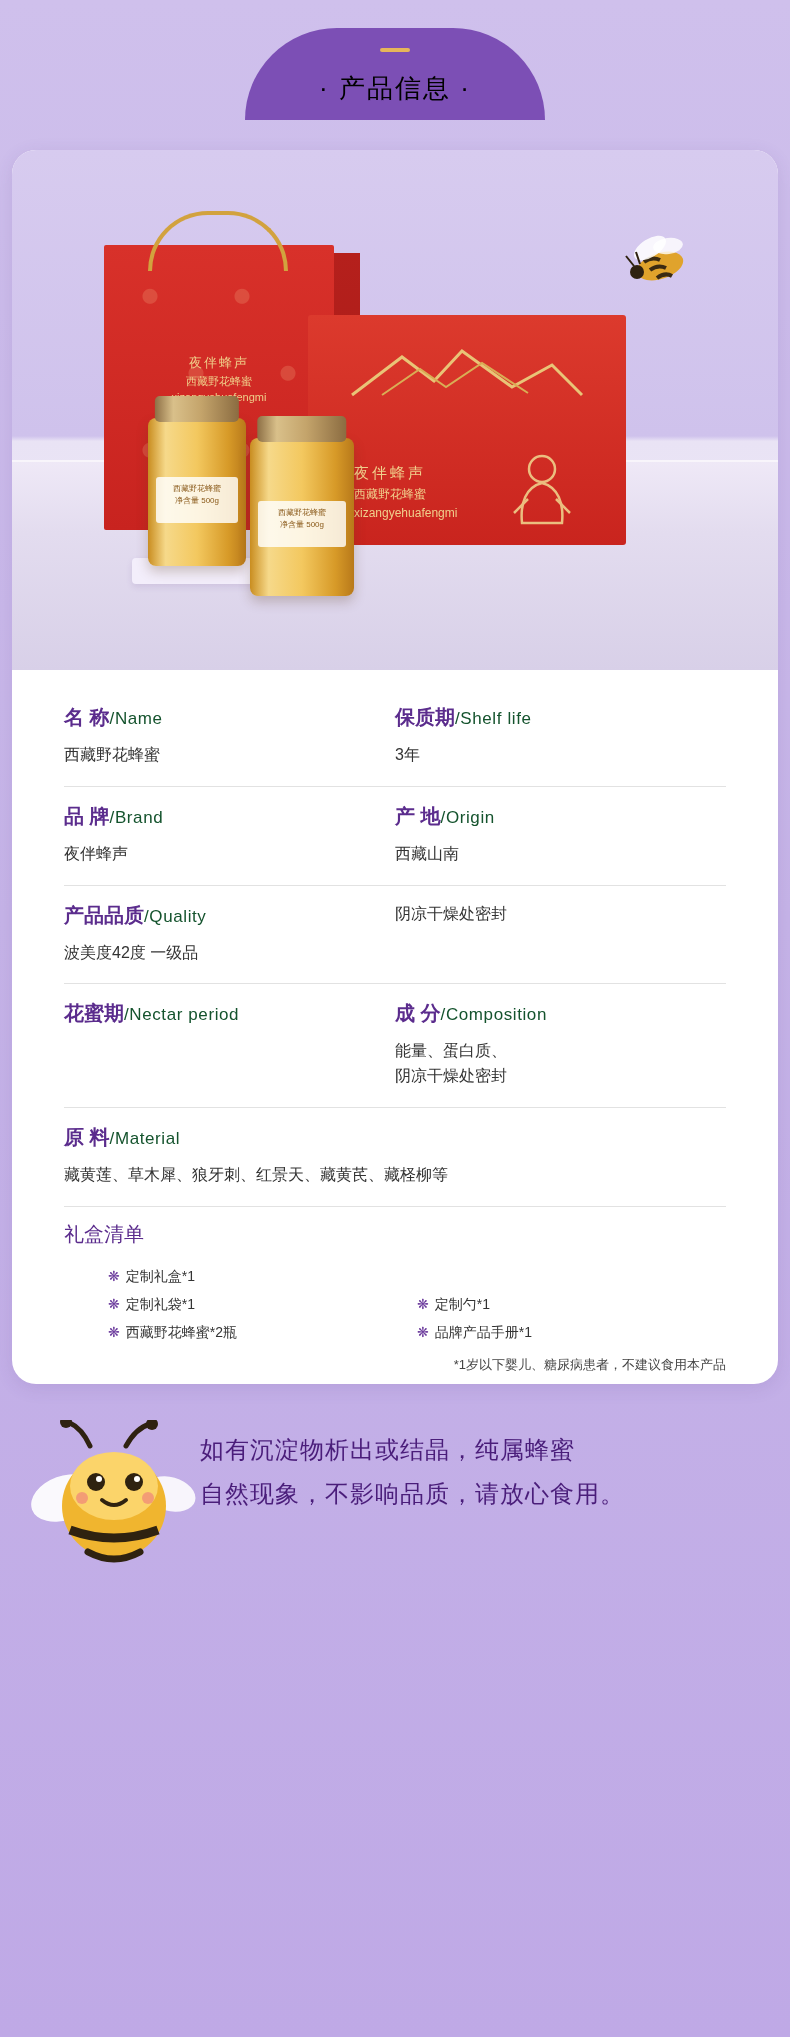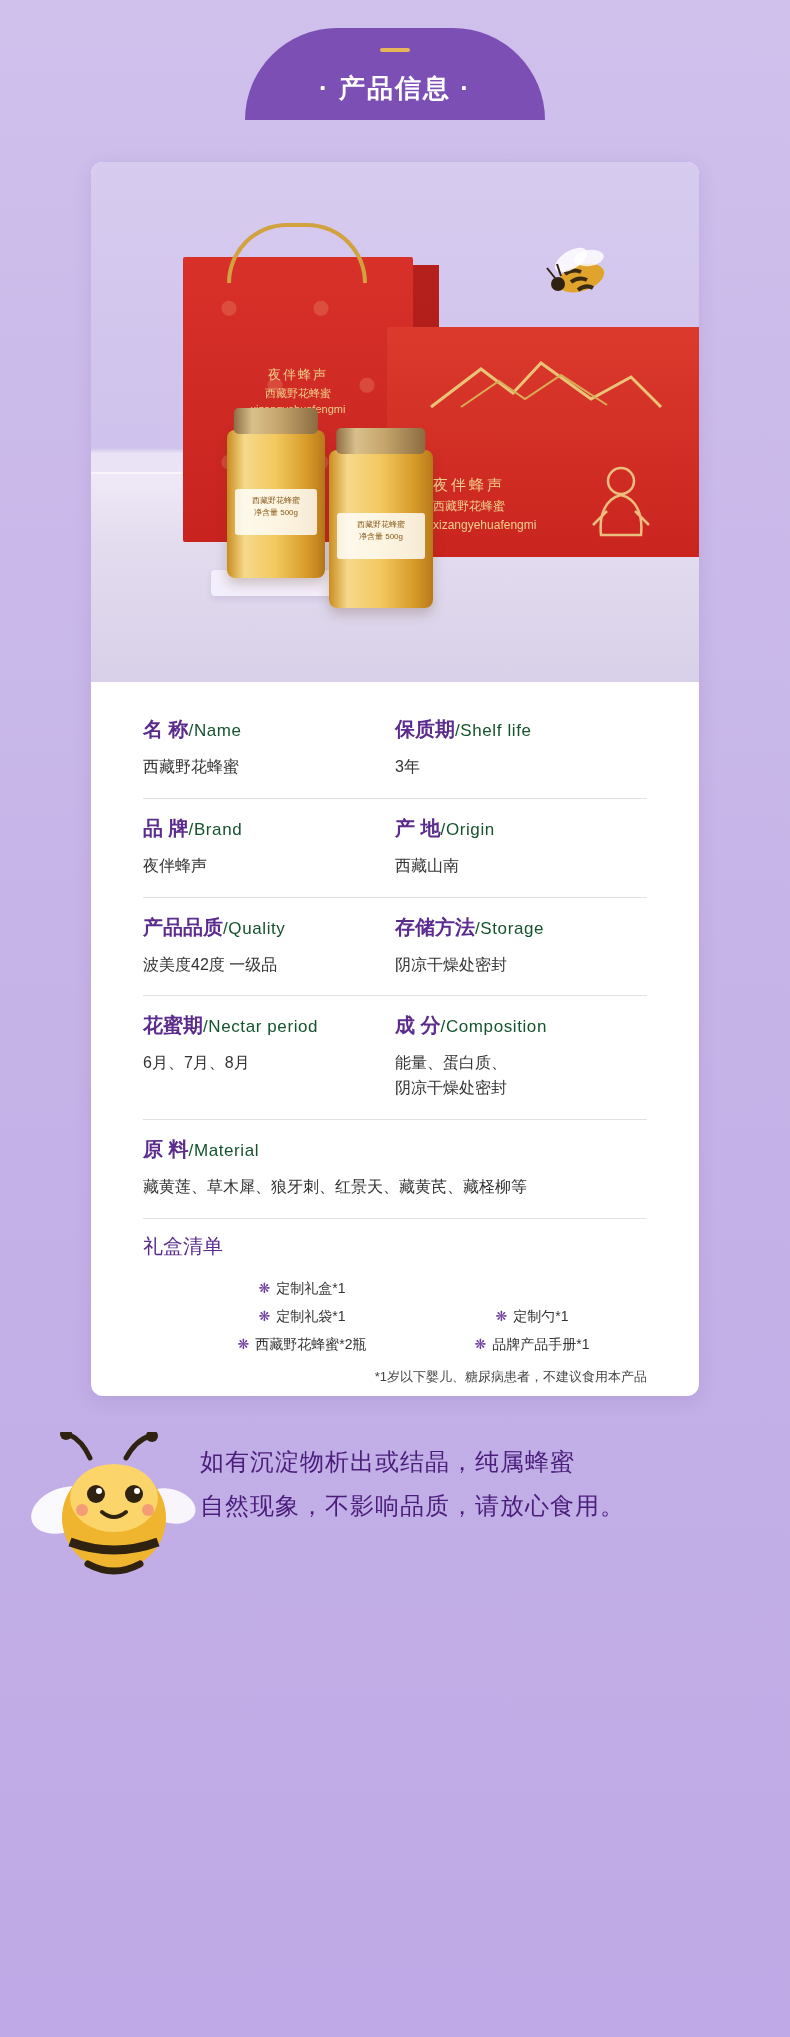--- a/index.html
+++ b/index.html
@@ -40,33 +40,33 @@
     position: absolute;
     top: 20px;
     left: 50%;
     transform: translateX(-50%);
     width: 30px;
     height: 4px;
     border-radius: 2px;
     background: #e6b65a;
   }
   .header-title {
-    color: #ffffff;
+    color: #000000;
     font-size: 26px;
-    font-weight: bold;
+    font-weight: normal;
     letter-spacing: 2px;
   }
 
   
   .card {
     position: relative;
-    margin: 12px auto;
-    width: 608px;
+    margin: 0 auto;
+    width: 766px;
     background: #ffffff;
-    border-radius: 12px;
+    border-radius: 24px;
     overflow: hidden;
     box-shadow: 0 4px 18px rgba(80,50,130,0.12);
   }
 
   
   .photo {
     position: relative;
     height: 520px;
     background: linear-gradient(180deg, #d7cbef 0%, #cfc2ec 55%, #e9e3f5 56%, #efeaf8 100%);
     overflow: hidden;
@@ -262,21 +262,20 @@
   .giftlist .title {
     font-size: 20px;
     color: #5b2c8d;
     font-weight: normal;
     margin-bottom: 14px;
   }
   .gift-grid {
     display: flex;
     flex-wrap: wrap;
     padding-left: 44px;
-    text-align: center;
   }
   .gift-item {
     width: 50%;
     font-size: 14px;
     color: #333;
     line-height: 2.0;
     white-space: nowrap;
   }
   .gift-item .mark { color: #6b3a9c; margin-right: 6px; }
   .gift-note {
@@ -419,33 +418,29 @@
 
 
       <div class="spec-row">
         <div class="spec-col">
           <div class="spec-key">
             <span>产品品质</span><span class="en">/Quality</span>
           </div>
           <div class="spec-val">波美度42度  一级品</div>
         </div>
         <div class="spec-col">
-          <div class="spec-key">
-            <span>存储方法</span><span class="en">/Storage</span>
-          </div>
           <div class="spec-val">阴凉干燥处密封</div>
         </div>
       </div>
 
       <div class="spec-row">
         <div class="spec-col">
           <div class="spec-key">
             <span>花蜜期</span><span class="en">/Nectar period</span>
           </div>
-          <div class="spec-val">6月、7月、8月</div>
         </div>
         <div class="spec-col">
           <div class="spec-key">
             <span>成 分</span><span class="en">/Composition</span>
           </div>
           <div class="spec-val" style="white-space:pre-line">能量、蛋白质、
 阴凉干燥处密封</div>
         </div>
       </div>
 

